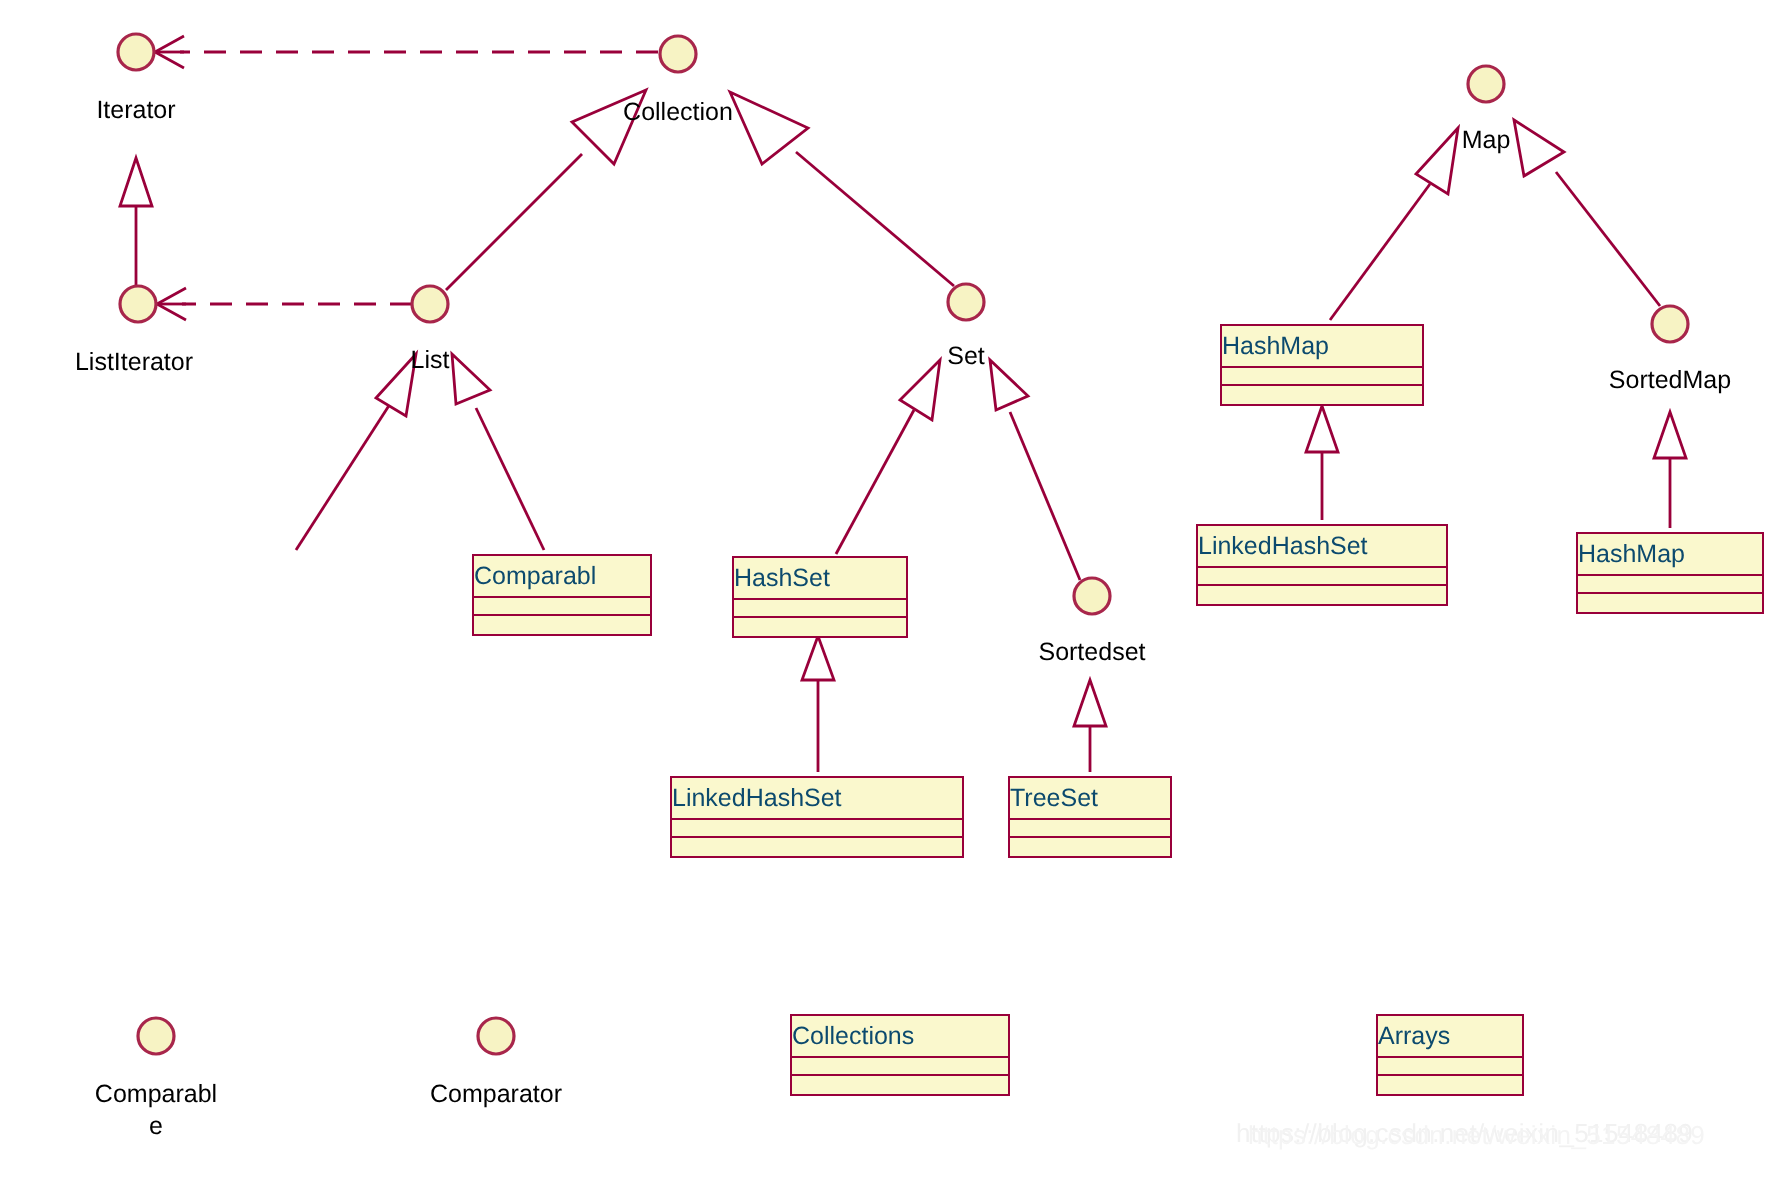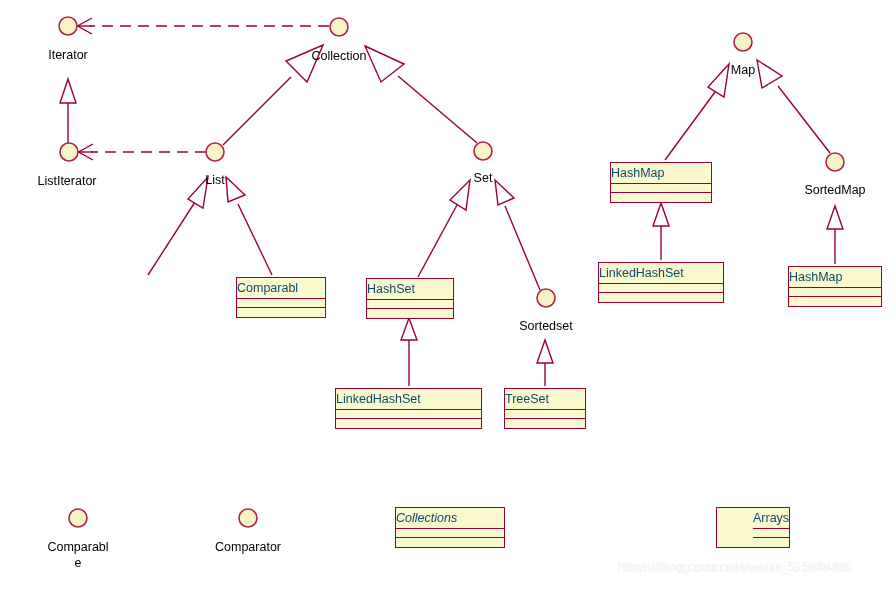--- a/index.html
+++ b/index.html
@@ -304,27 +304,27 @@
     <div class="cb-compartment"></div>
     <div class="cb-compartment last"></div>
   </div>
 
   <div class="class-box" style="left:788px; top:266px; width:94px; height:41px;">
     <div class="cb-title">HashMap</div>
     <div class="cb-compartment"></div>
     <div class="cb-compartment last"></div>
   </div>
 
-  <div class="class-box" style="left:395px; top:507px; width:110px; height:41px;font-style:italic;">
+  <div class="class-box" style="left:395px; top:507px; width:110px; height:41px;">
     <div class="cb-title">Collections</div>
     <div class="cb-compartment"></div>
     <div class="cb-compartment last"></div>
   </div>
 
-  <div class="class-box" style="left:716px; top:507px; width:74px; height:41px;padding-left:36px;">
+  <div class="class-box" style="left:688px; top:507px; width:74px; height:41px;">
     <div class="cb-title">Arrays</div>
     <div class="cb-compartment"></div>
     <div class="cb-compartment last"></div>
   </div>
 
   <div class="watermark">
     <span class="wm-a">https://blog.csdn.net/weixin_51548489</span>
     <span class="wm-b">https://blog.csdn.net/weixin_51548489</span>
   </div>
 

